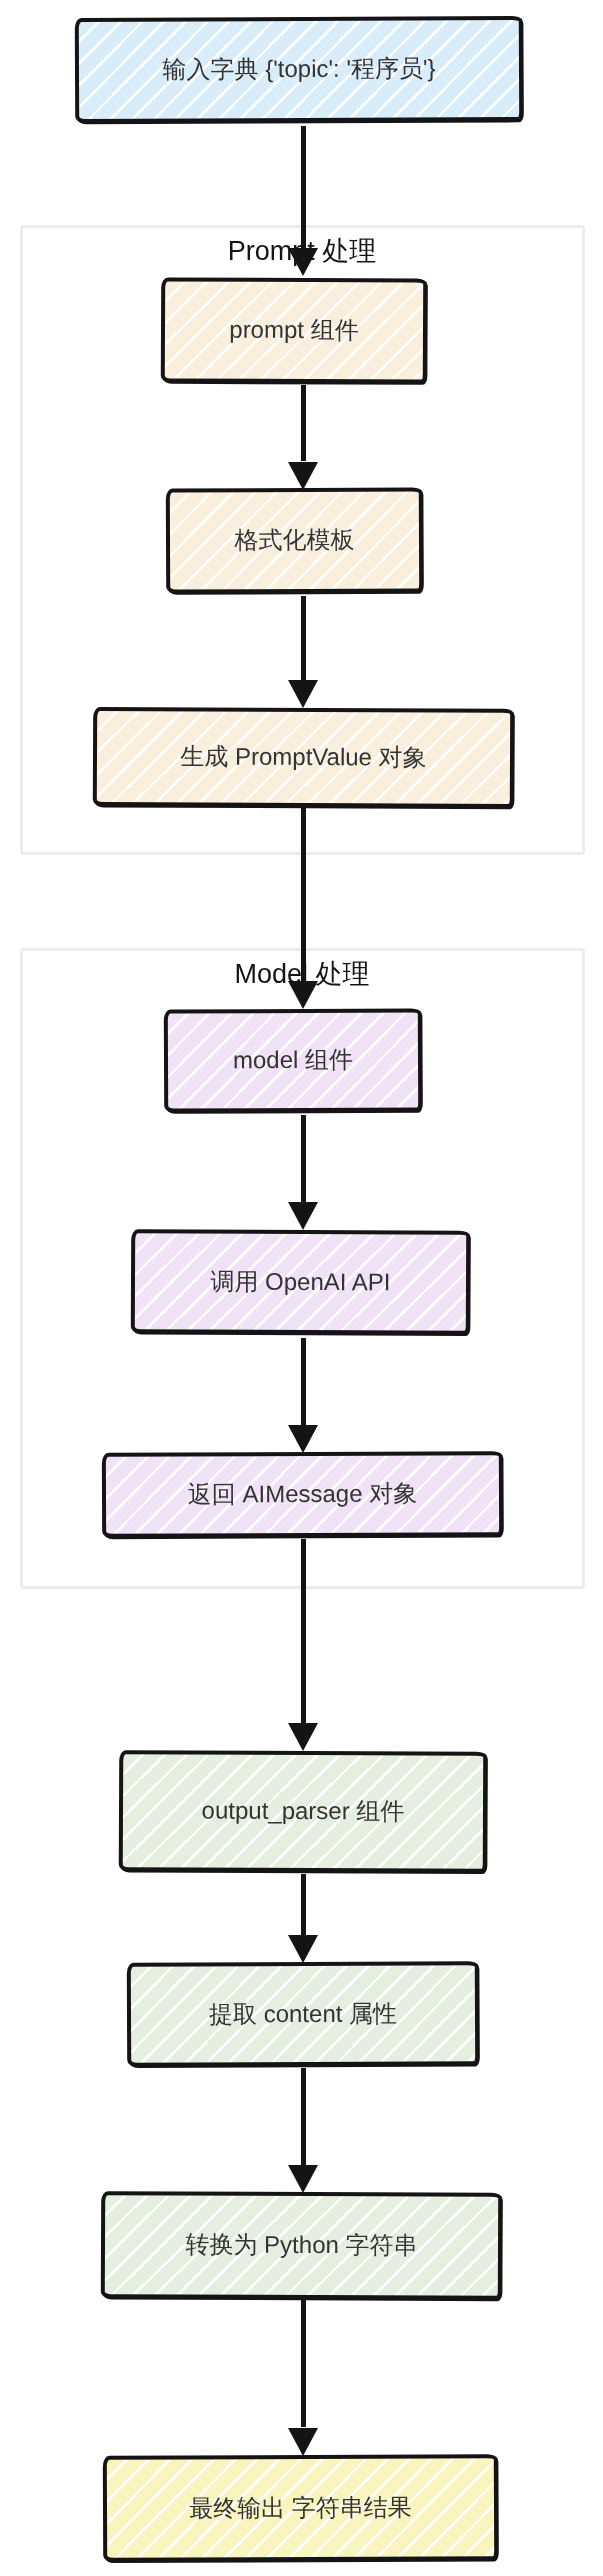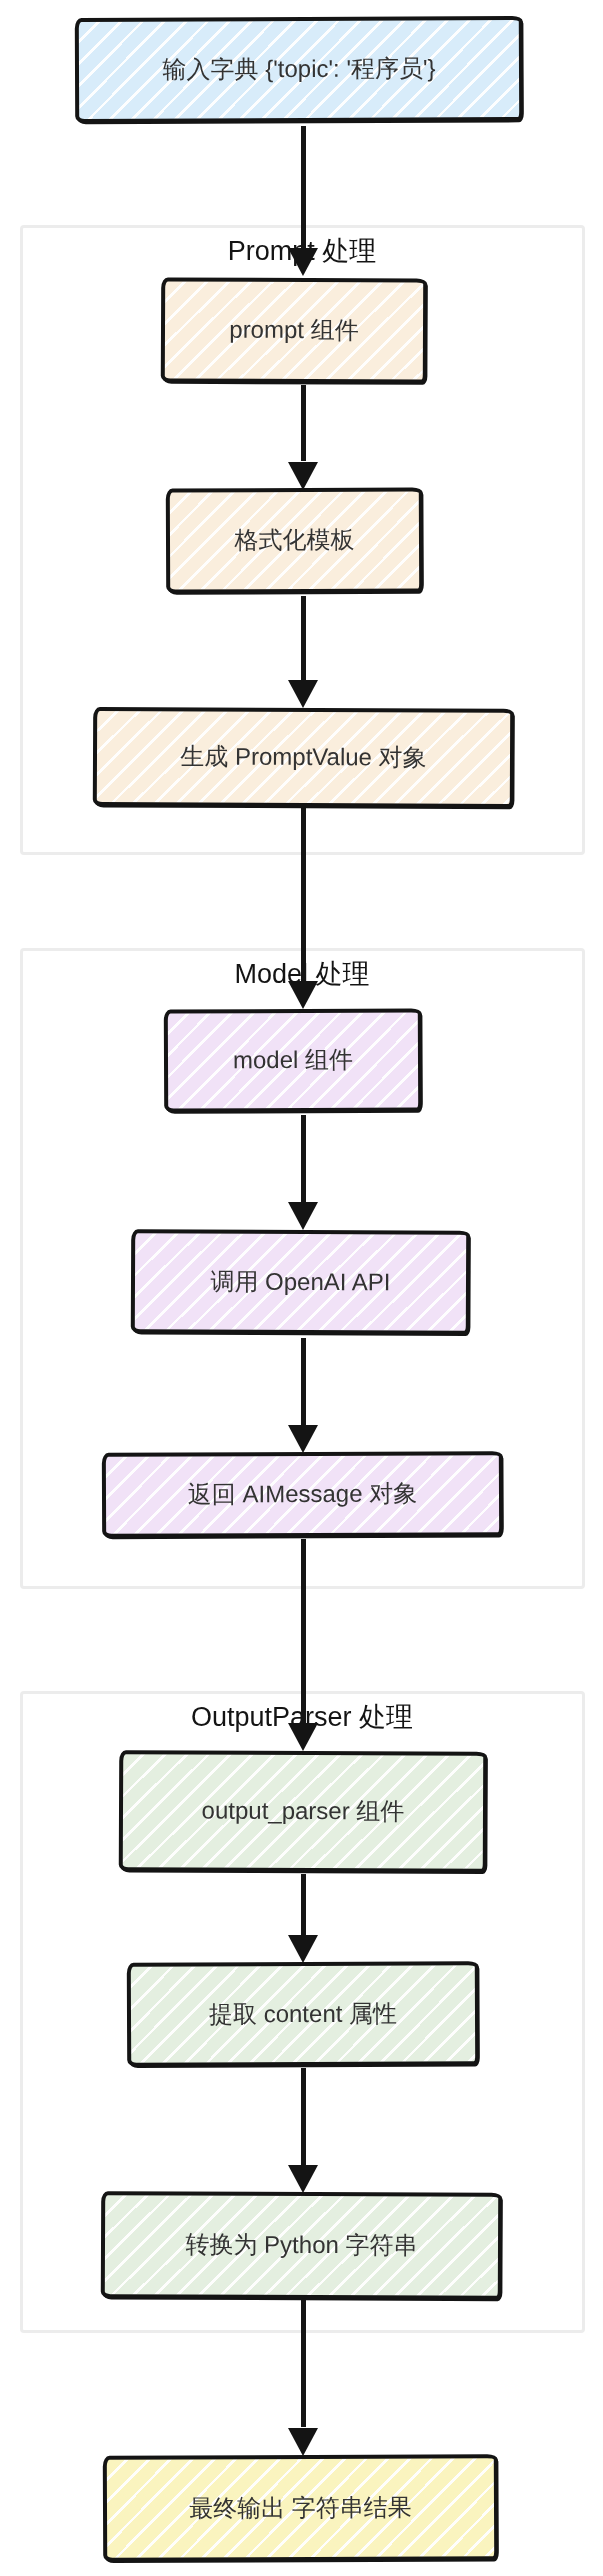--- a/index.html
+++ b/index.html
@@ -61,23 +61,20 @@
 <body>
 
 <div class="canvas">
 
   <div class="group g1">
     <div class="group-label">Prompt 处理</div>
   </div>
   <div class="group g2">
     <div class="group-label">Model 处理</div>
   </div>
-  <div class="group g3">
-    <div class="group-label">OutputParser 处理</div>
-  </div>
 
   <div class="arrow-line a1l"></div>
   <div class="arrow-head a1h"></div>
   <div class="arrow-line a2l"></div>
   <div class="arrow-head a2h"></div>
   <div class="arrow-line a3l"></div>
   <div class="arrow-head a3h"></div>
   <div class="arrow-line a4l"></div>
   <div class="arrow-head a4h"></div>
   <div class="arrow-line a5l"></div>

